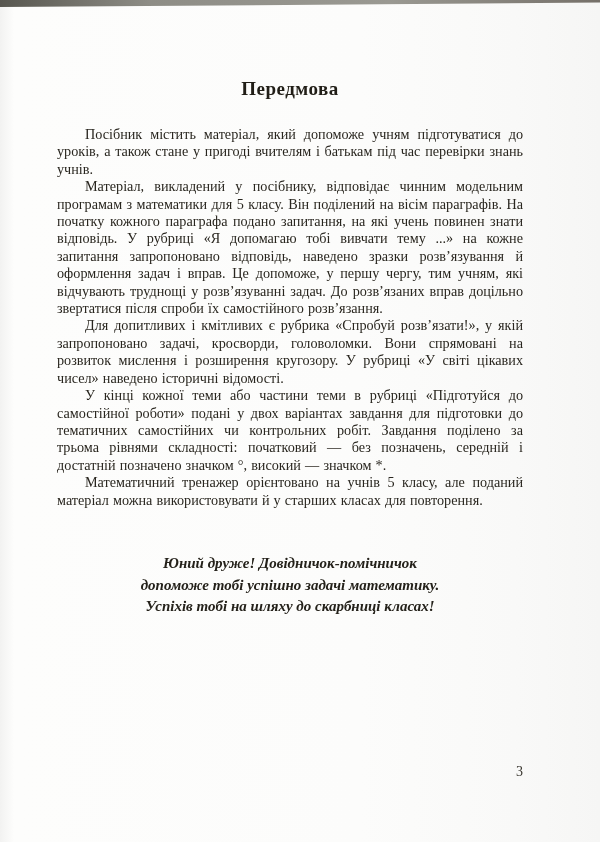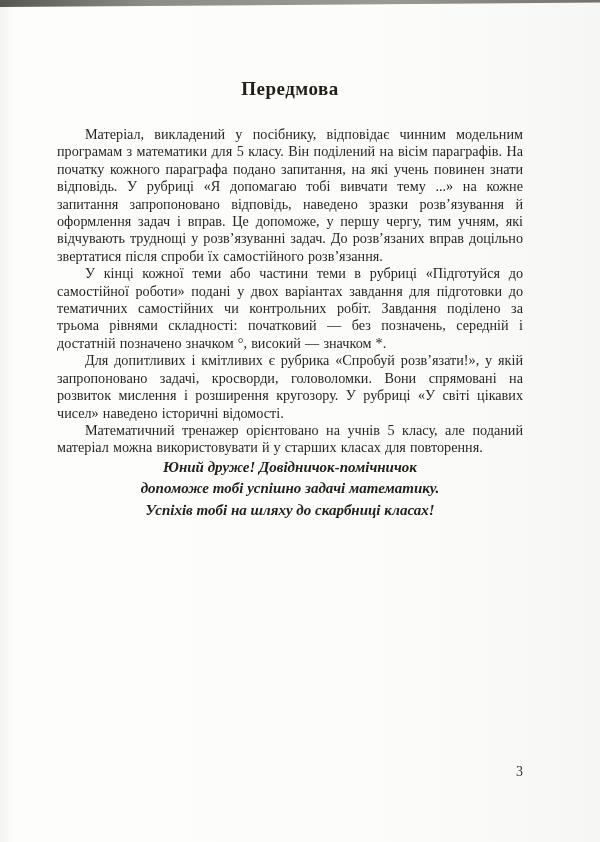--- a/index.html
+++ b/index.html
@@ -46,20 +46,21 @@
     font-size: 14.2px;
     line-height: 17.4px;
     text-align: justify;
     word-spacing: 0.6px;
   }
   .body-text p {
     margin: 0;
     text-indent: 28px;
   }
   .dedication {
+    margin-top: 44px;
     text-align: center;
     font-weight: bold;
     font-style: italic;
     font-size: 15px;
     line-height: 21.6px;
     color: #24211a;
   }
   .page-number {
     position: absolute;
     right: 77px;
@@ -71,23 +72,24 @@
 </head>
 <body>
 
 <div class="page">
 
   <div class="scan-edge-top"></div>
 
   <h1 class="title">Передмова</h1>
 
   <div class="body-text">
+    <p>Посібник містить матеріал, який допоможе учням підготуватися до уроків, а також стане у пригоді вчителям і батькам під час перевірки знань учнів.</p>
     <p>Матеріал, викладений у посібнику, відповідає чинним модельним програмам з математики для 5 класу. Він поділений на вісім параграфів. На початку кожного параграфа подано запитання, на які учень повинен знати відповідь. У рубриці «Я допомагаю тобі вивчати тему ...» на кожне запитання запропоновано відповідь, наведено зразки розв’язування й оформлення задач і вправ. Це допоможе, у першу чергу, тим учням, які відчувають труднощі у розв’язуванні задач. До розв’язаних вправ доцільно звертатися після спроби їх самостійного розв’язання.</p>
+    <p>Для допитливих і кмітливих є рубрика «Спробуй розв’язати!», у якій запропоновано задачі, кросворди, головоломки. Вони спрямовані на розвиток мислення і розширення кругозору. У рубриці «У світі цікавих чисел» наведено історичні відомості.</p>
     <p>У кінці кожної теми або частини теми в рубриці «Підготуйся до самостійної роботи» подані у двох варіантах завдання для підготовки до тематичних самостійних чи контрольних робіт. Завдання поділено за трьома рівнями складності: початковий — без позначень, середній і достатній позначено значком °, високий — значком *.</p>
-    <p>Для допитливих і кмітливих є рубрика «Спробуй розв’язати!», у якій запропоновано задачі, кросворди, головоломки. Вони спрямовані на розвиток мислення і розширення кругозору. У рубриці «У світі цікавих чисел» наведено історичні відомості.</p>
     <p>Математичний тренажер орієнтовано на учнів 5 класу, але поданий матеріал можна використовувати й у старших класах для повторення.</p>
   </div>
 
   <div class="dedication">
     <div>Юний друже! Довідничок-помічничок</div>
     <div>допоможе тобі успішно задачі математику.</div>
     <div>Успіхів тобі на шляху до скарбниці класах!</div>
   </div>
 
   <div class="page-number">3</div>

